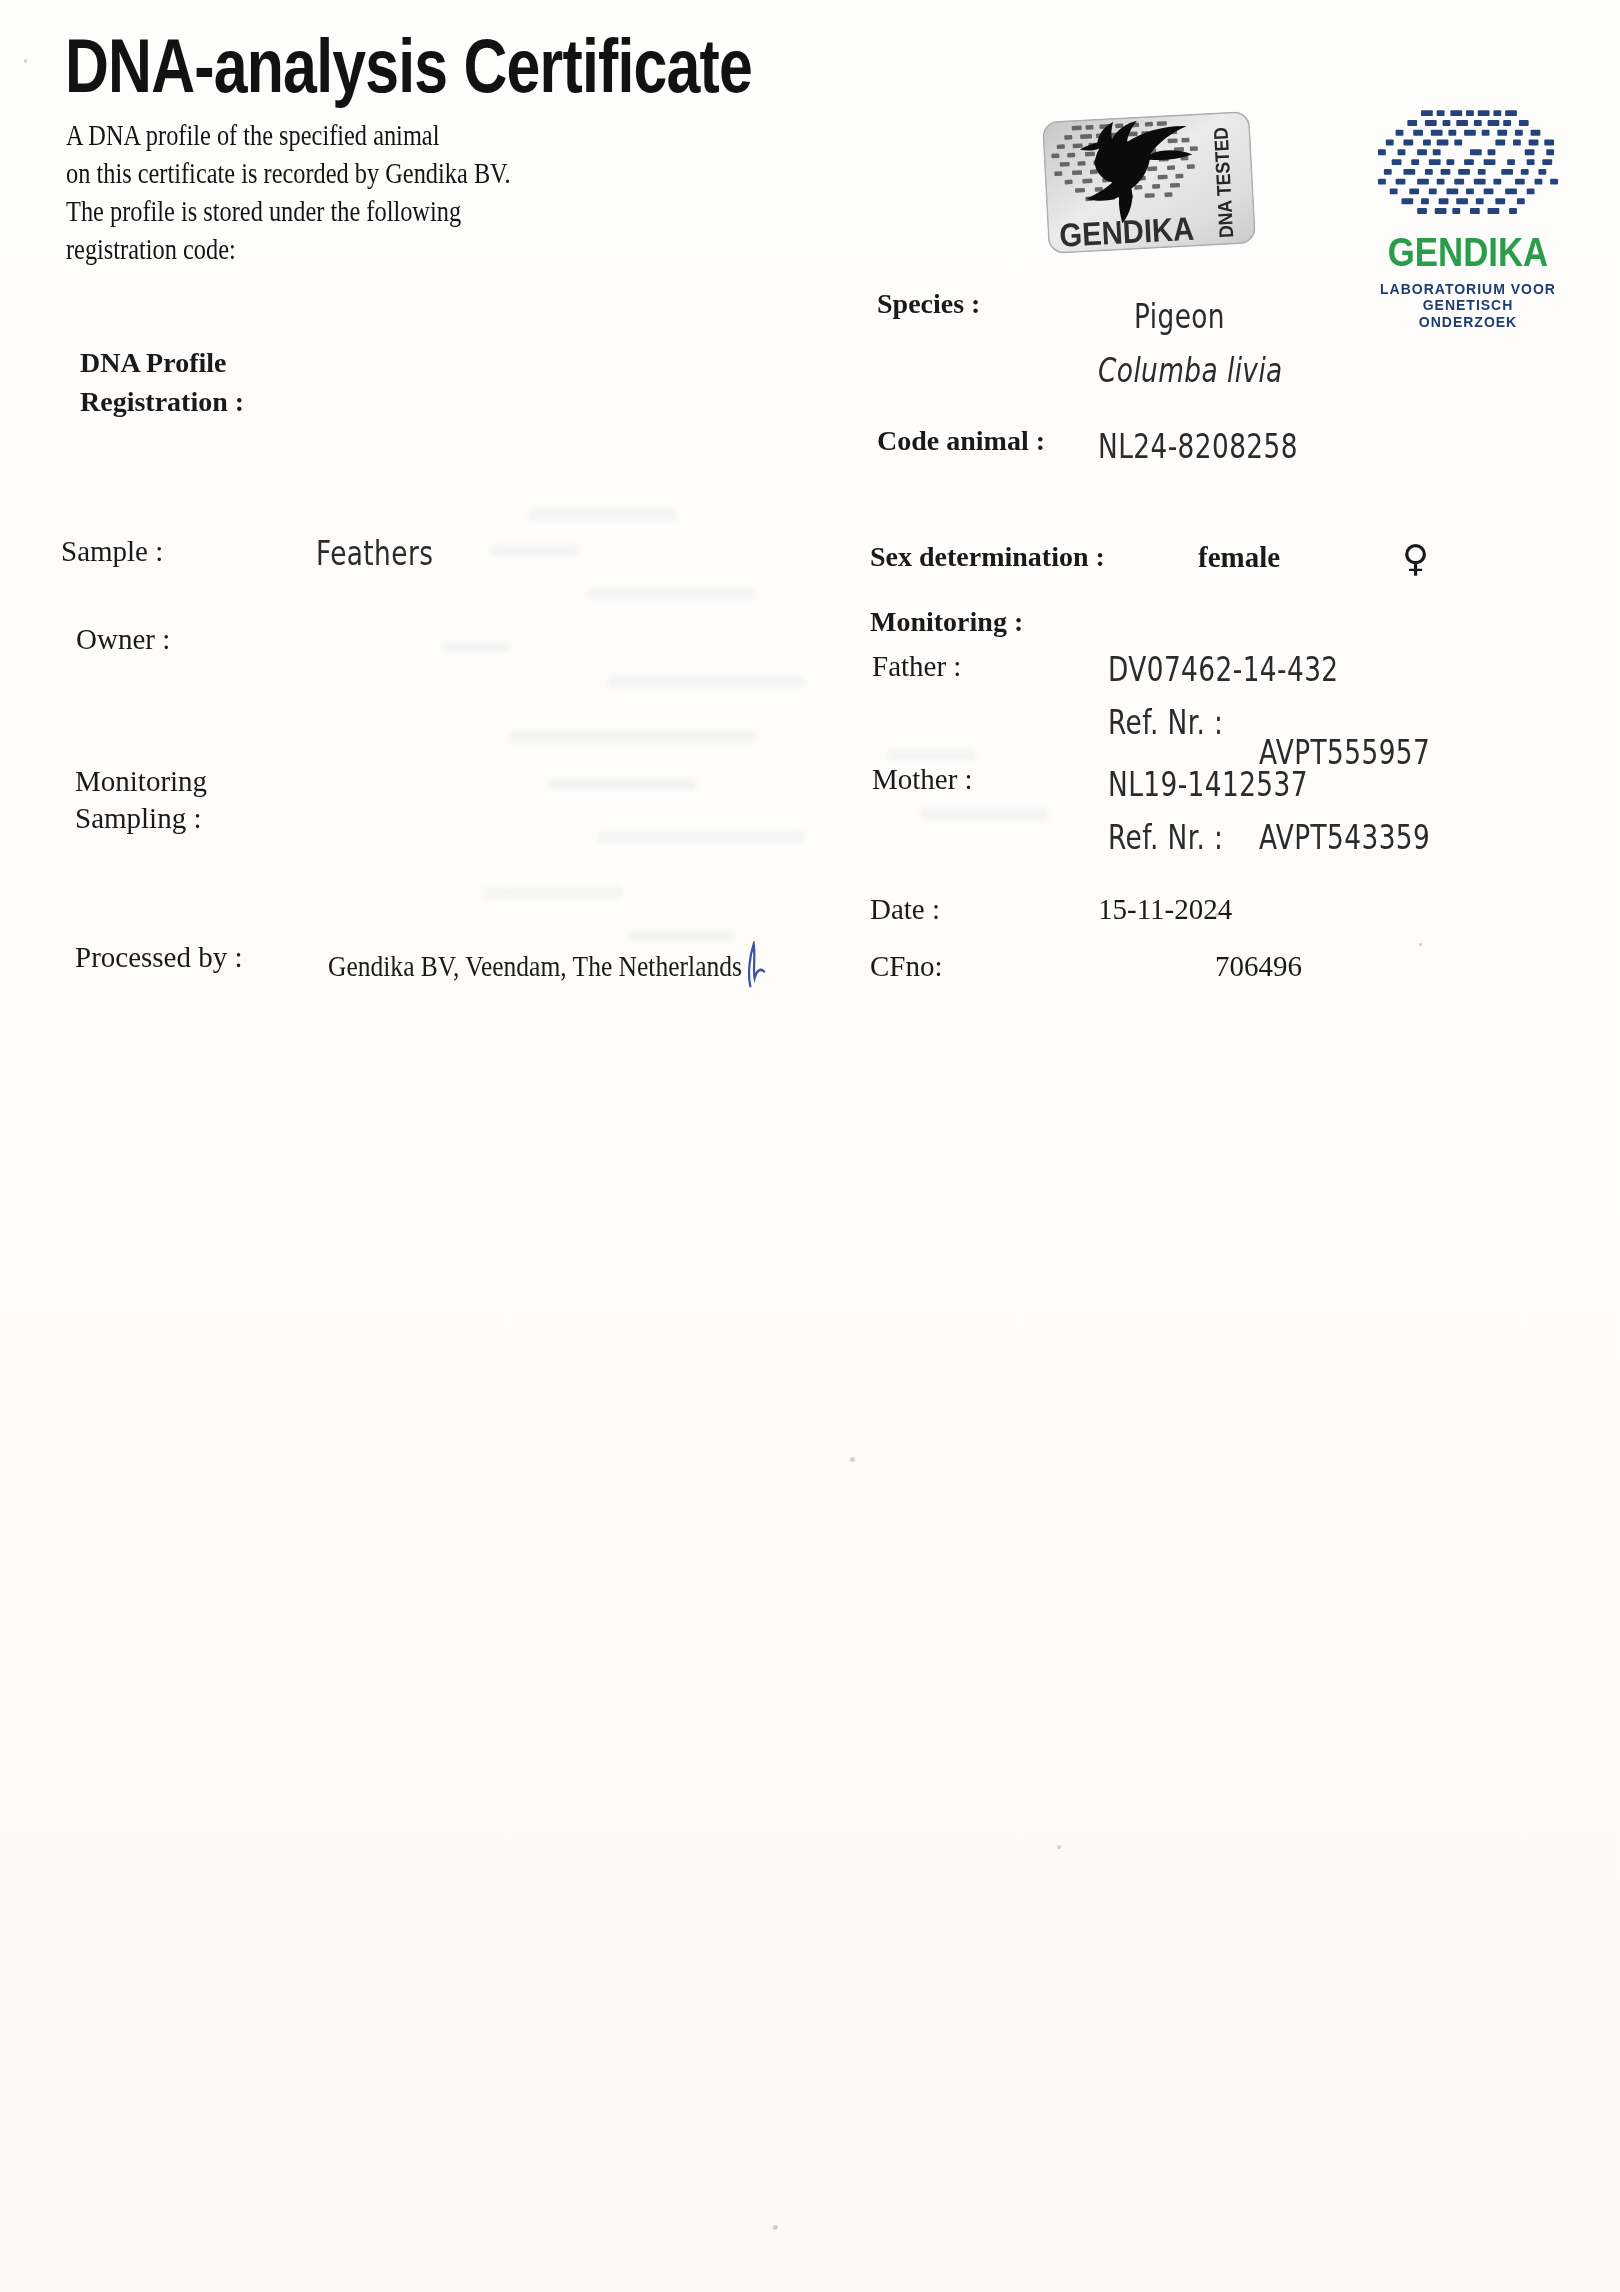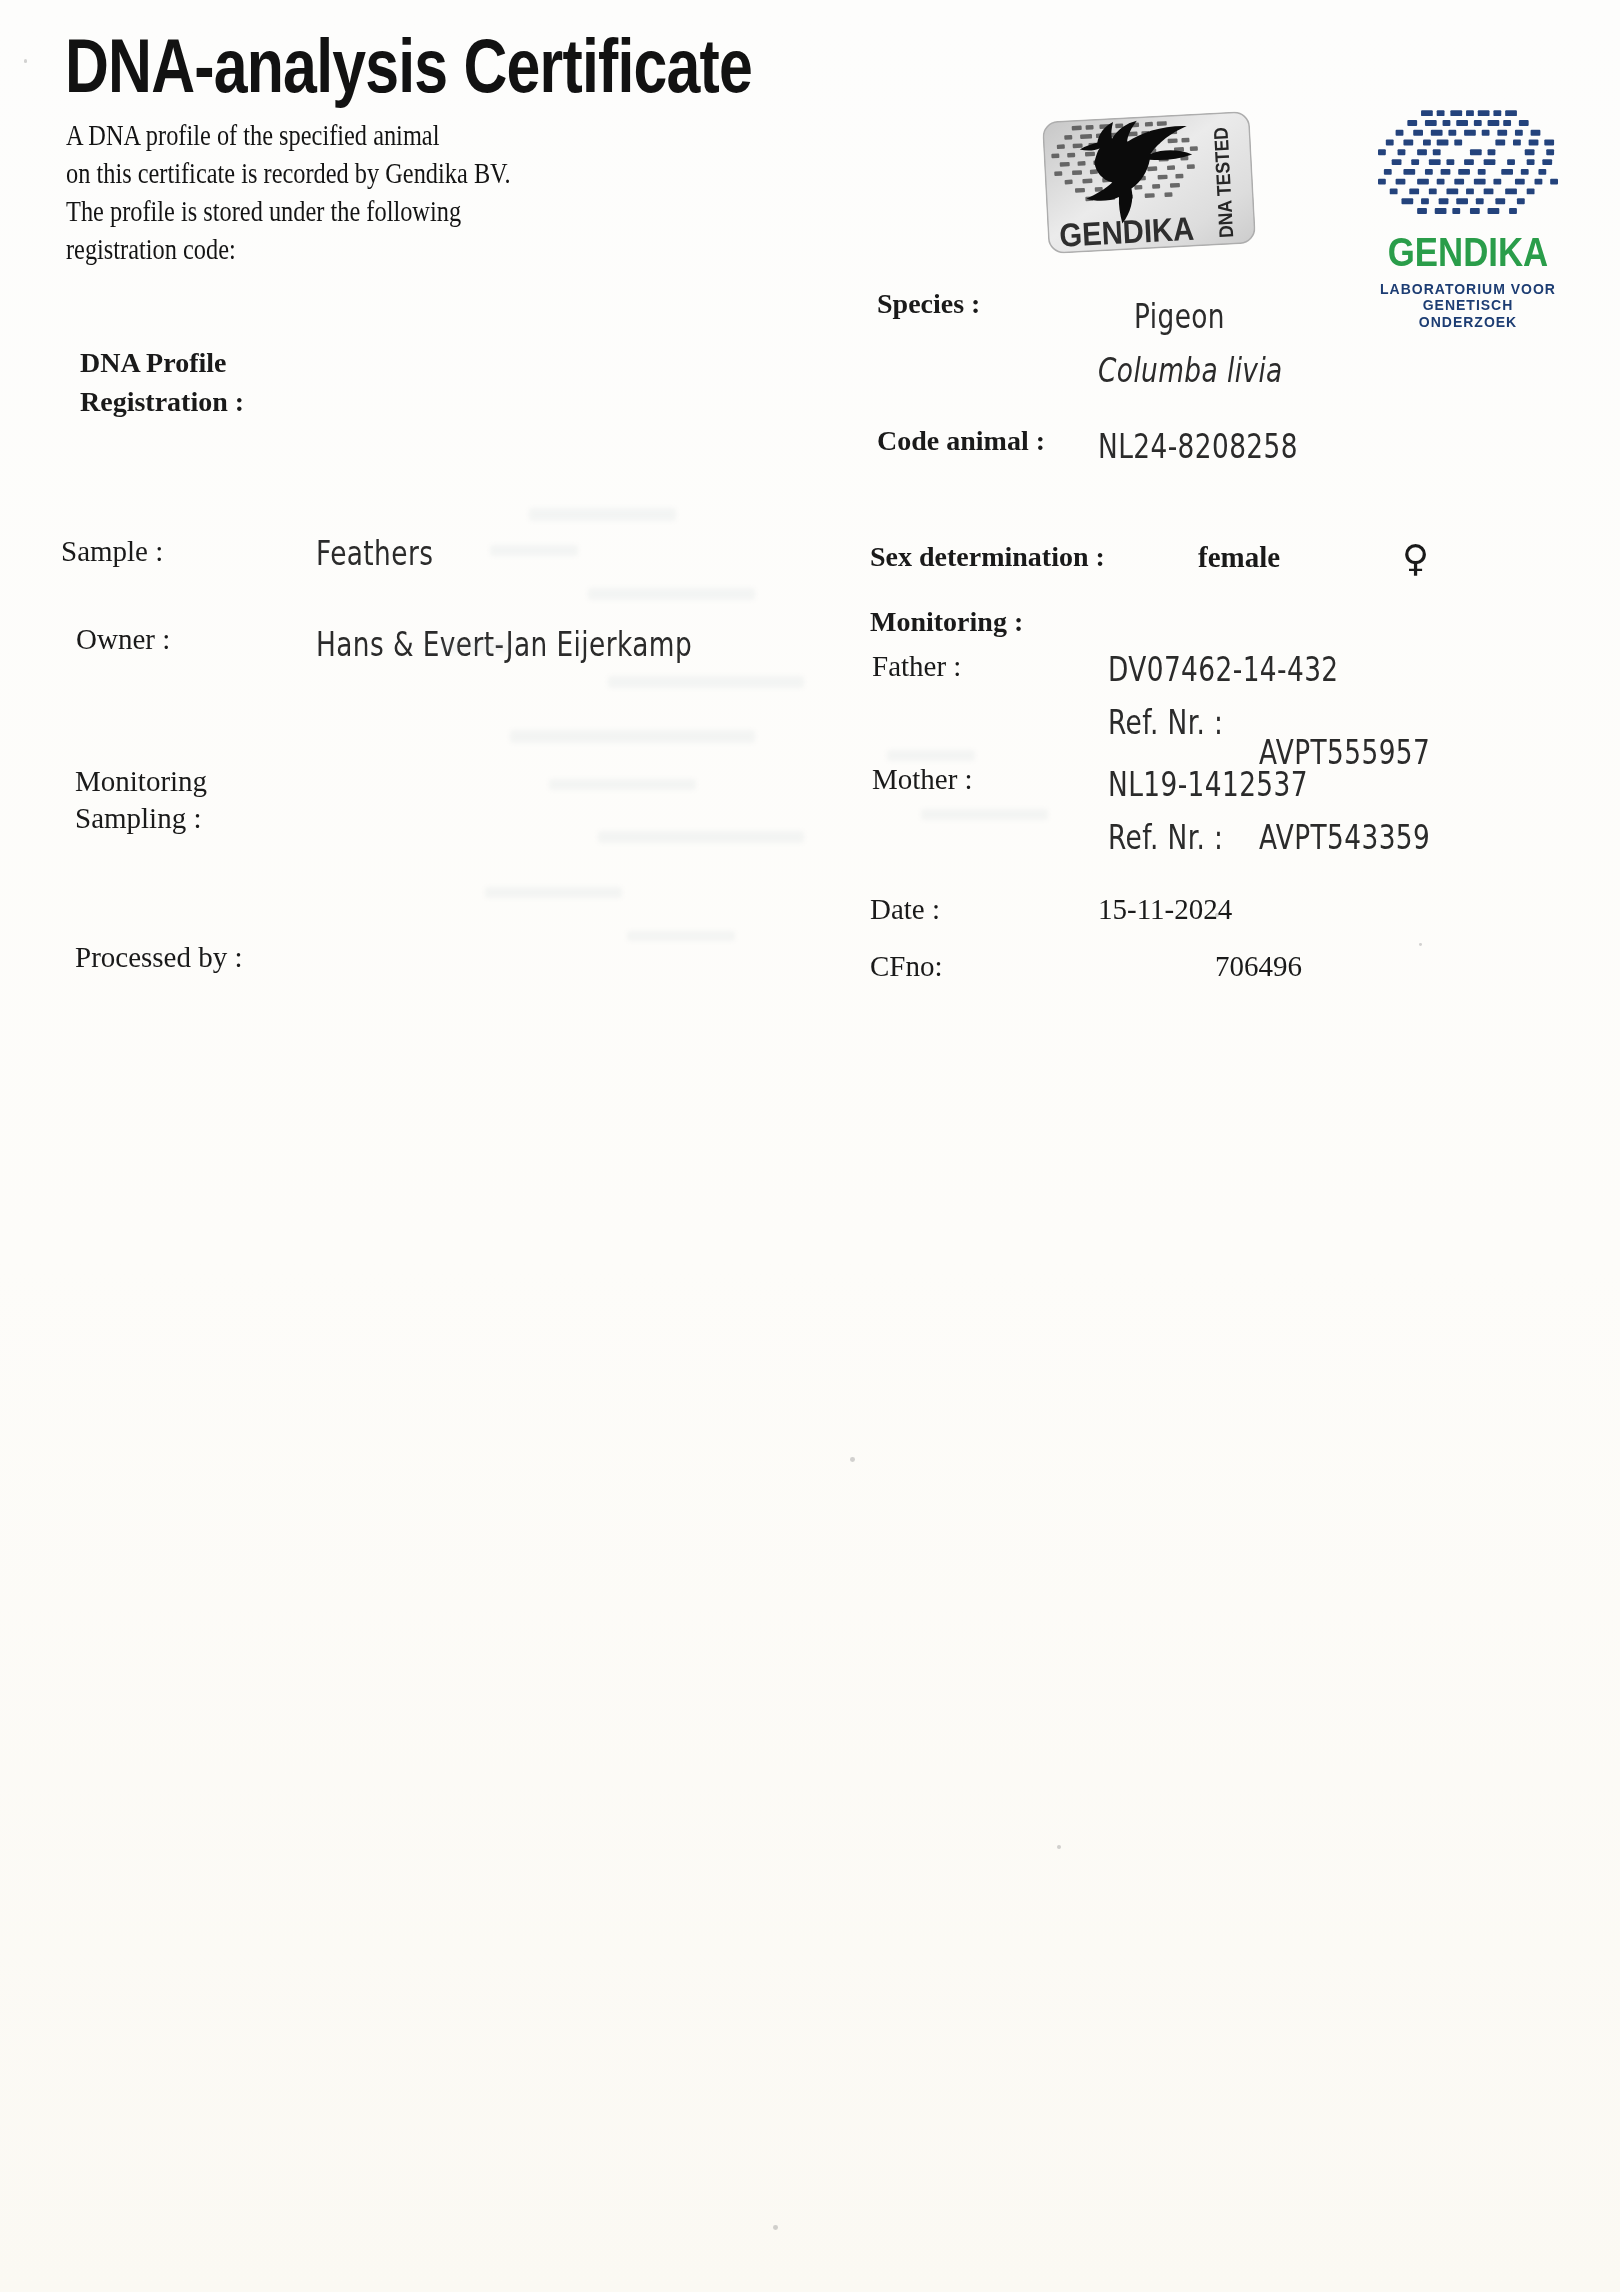--- a/index.html
+++ b/index.html
@@ -276,26 +276,30 @@
     </div>
   </div>
 
   <div class="abs lab b" style="left:80px;top:347px;">DNA Profile</div>
   <div class="abs lab b" style="left:80px;top:386px;">Registration :</div>
 
   <div class="abs lab" style="left:61px;top:535px;">Sample :</div>
   <div class="abs" style="left:316px;top:534px;"><span class="hand">Feathers</span></div>
 
   <div class="abs lab" style="left:76px;top:623px;">Owner :</div>
-  <div class="abs" style="left:316px;top:625px;"><span class="hand">Hans &amp; Evert-Jan Eijerkamp</span></div>
 
   <div class="abs lab" style="left:75px;top:765px;">Monitoring</div>
   <div class="abs lab" style="left:75px;top:802px;">Sampling :</div>
 
   <div class="abs lab" style="left:75px;top:941px;">Processed by :</div>
+  <div class="abs serifval" style="left:328px;top:941px;">
+    <span class="cond"><span class="b">Gendika BV,</span><span> Veendam, The Netherlands</span><svg class="sig" width="25.5" height="51" viewBox="0 0 26 52">
+        <path d="M7,46 C4,34 6,16 11,3 C13,16 10,30 12,38 C14,31 18,27 23,31" fill="none" stroke="#4052a6" stroke-width="2.6" stroke-linecap="round"></path>
+      </svg></span>
+  </div>
 
   <div class="abs lab b" style="left:877px;top:288px;">Species :</div>
   <div class="abs" style="left:1100px;top:297px;margin-left:34px;"><span class="hand">Pigeon</span></div>
   <div class="abs" style="left:1098px;top:351px;"><span class="hand it">Columba livia</span></div>
 
   <div class="abs lab b" style="left:877px;top:425px;">Code animal :</div>
   <div class="abs" style="left:1098px;top:427px;"><span class="hand">NL24-8208258</span></div>
 
   <div class="abs lab b" style="left:870px;top:541px;">Sex determination :</div>
   <div class="abs serifval b" style="left:1198px;top:541px;">female</div>

